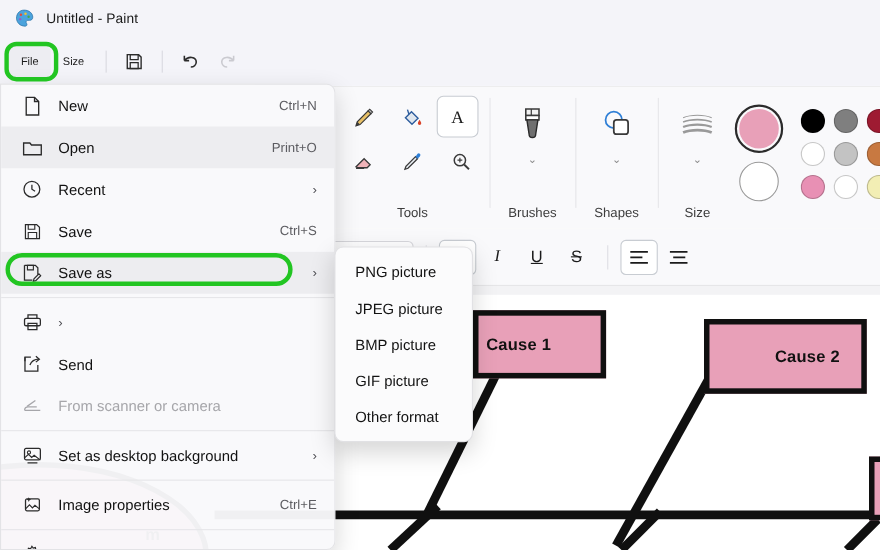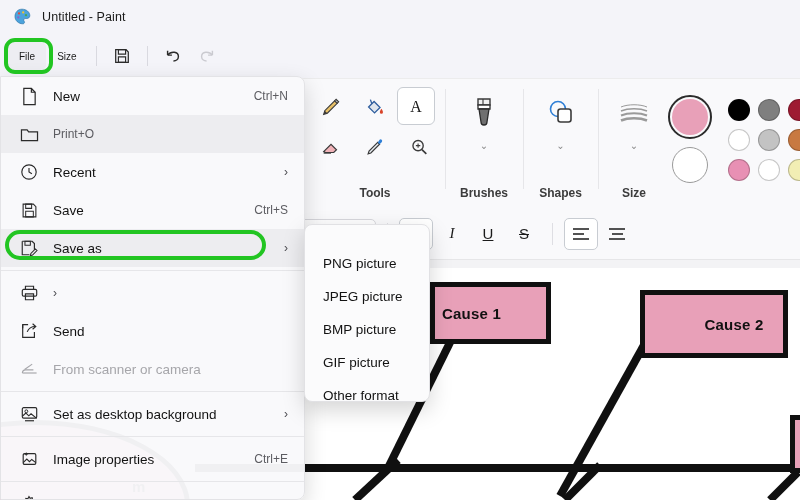--- a/index.html
+++ b/index.html
@@ -60,21 +60,21 @@
   .rgroup + .rgroup::before {
     content: ""; position: absolute; left: 0; top: 10px; width: 1px; height: 100px;
     background: #e6e6e9;
   }
   .rgrid { display: grid; grid-template-columns: repeat(3, 44px); grid-auto-rows: 40px; }
   .tbtn {
     width: 44px; height: 40px; display: flex; align-items: center; justify-content: center;
     border-radius: 6px;
   }
   .tbtn.sel { border: 1px solid #c8ccd2; background: #ffffff; width: 38px; height: 38px; }
-  .glabel { font-size: 12px; color: #3c3c3c; position: absolute; bottom: 9px; font-weight: bold; }
+  .glabel { font-size: 12px; color: #3c3c3c; position: absolute; bottom: 9px; }
   .bigbtn { width: 58px; height: 52px; display: flex; align-items:center; justify-content:center; }
   .caret { font-size: 10px; color: #8a8a8a; line-height: 1; margin-top: 2px; }
 
   
   .colors { position: absolute; left: 668px; top: 0; height: 130px; padding-top: 10px; display: flex; gap: 16px; }
   .curcol { display: flex; flex-direction: column; gap: 8px; align-items: center; padding-top: 6px; }
   .swatch-lg { width: 36px; height: 36px; border-radius: 50%; }
   .sw-ring { width: 44px; height: 44px; border-radius: 50%; border: 2px solid #2b2b2b;
              display:flex; align-items:center; justify-content:center; }
   .pal { display: grid; grid-template-columns: repeat(3, 30px); grid-auto-rows: 30px; padding-top: 10px; }
@@ -150,21 +150,21 @@
 
   .ring-saveas {
     position: absolute; left: 5px; top: 230px; width: 261px; height: 30px;
     border: 4px solid #22c522; border-radius: 16px; z-index: 55; pointer-events: none;
   }
 
   
   .submenu {
     position: absolute; left: 304px; top: 224px; width: 126px; height: 178px;
     background: #fbfbfc; border: 1px solid #e1e1e4; border-radius: 8px;
-    box-shadow: 0 8px 22px rgba(0,0,0,.17); z-index: 50; padding: 22px 0;
+    box-shadow: 0 8px 22px rgba(0,0,0,.17); z-index: 50; padding: 6px 0;
   }
   .sm-item {
     height: 33px; display: flex; align-items: center; padding-left: 18px;
     font-size: 13.5px; color: #121212;
   }
 
   svg { display: block; }
 </style>
 </head>
 <body>
@@ -383,20 +383,21 @@
       <span class="fm-label">New</span>
       <span class="fm-acc">Ctrl+N</span>
     </div>
 
     <div class="fm-item hover">
       <span class="fm-ico">
         <svg width="19" height="17" viewBox="0 0 20 18">
           <path d="M1.5 4.2h6l1.6 2H18.5v9.3h-17z" fill="none" stroke="#2b2b2b" stroke-width="1.3"></path>
         </svg>
       </span>
+      <span class="fm-label">Open</span>
       <span class="fm-acc">Print+O</span>
     </div>
 
     <div class="fm-item">
       <span class="fm-ico">
         <svg width="18" height="18" viewBox="0 0 20 20">
           <circle cx="10" cy="10" r="8" fill="none" stroke="#2b2b2b" stroke-width="1.3"></circle>
           <path d="M10 5.5V10l3.2 2" fill="none" stroke="#2b2b2b" stroke-width="1.3"></path>
         </svg>
       </span>

